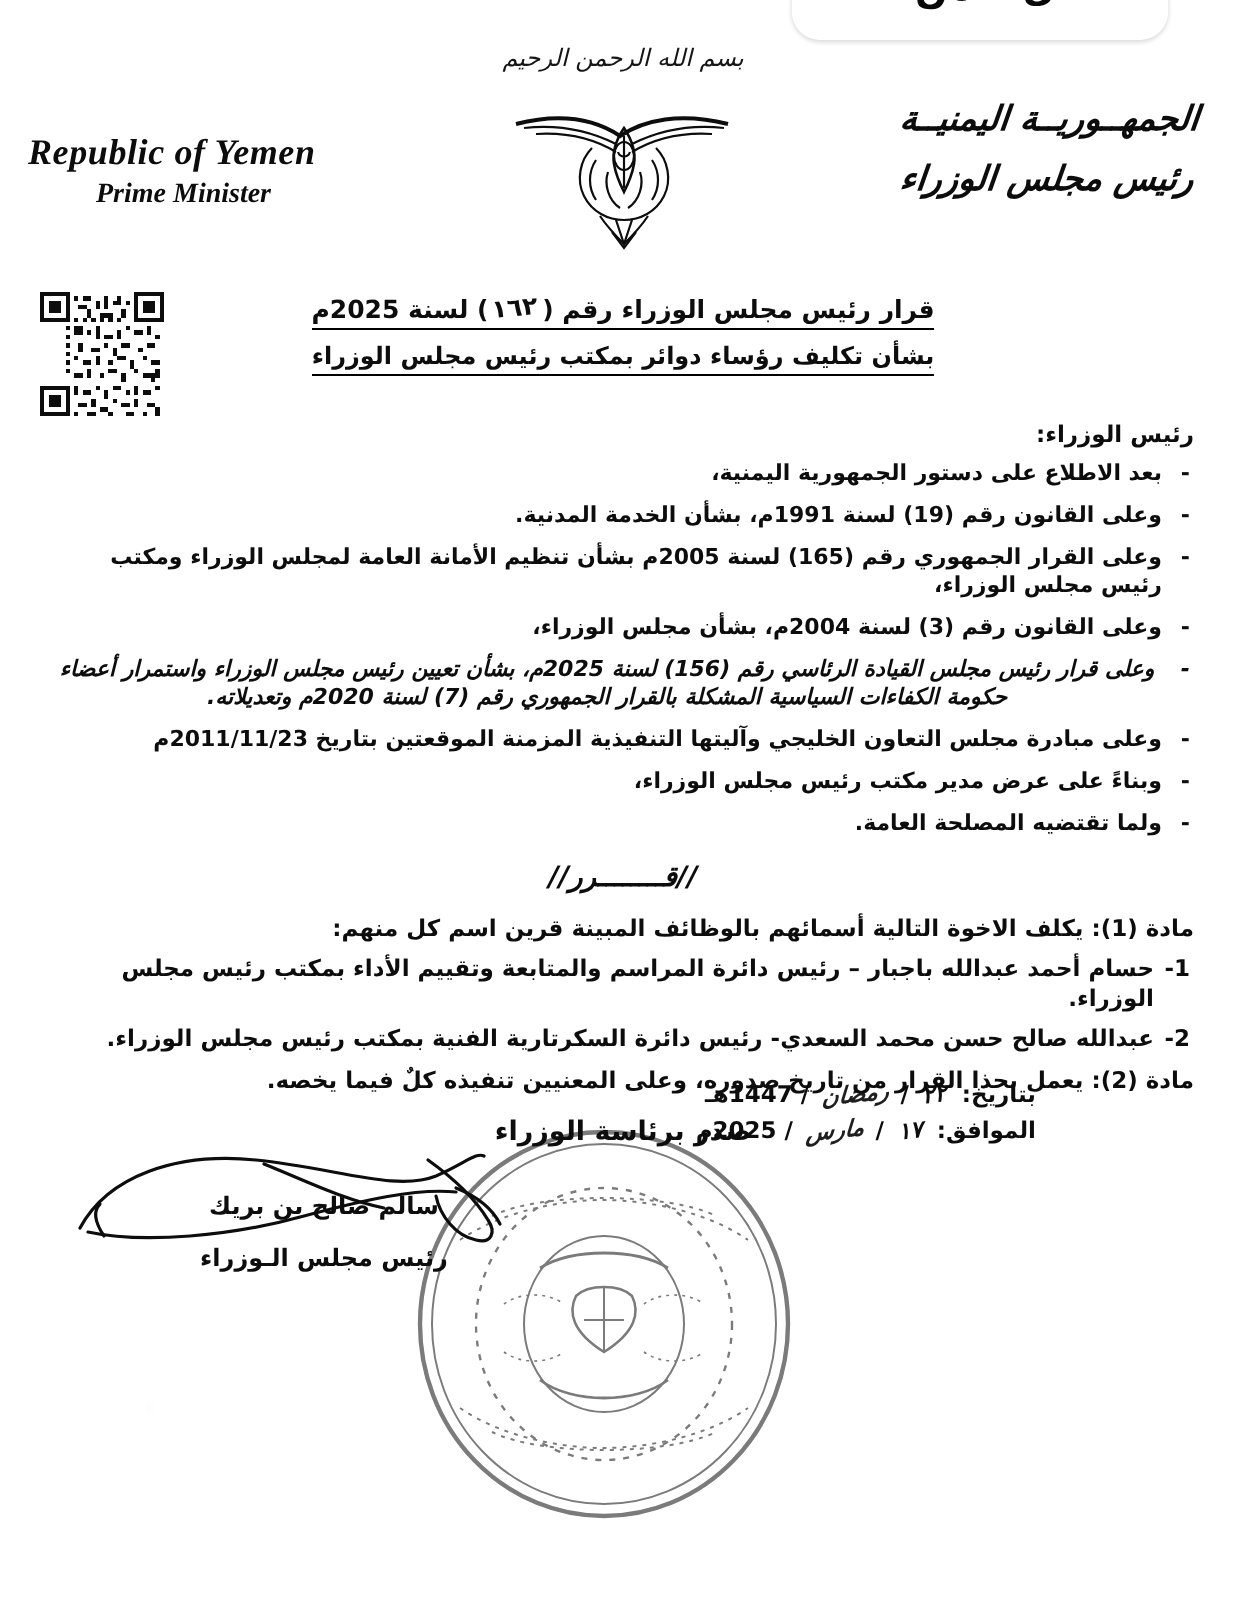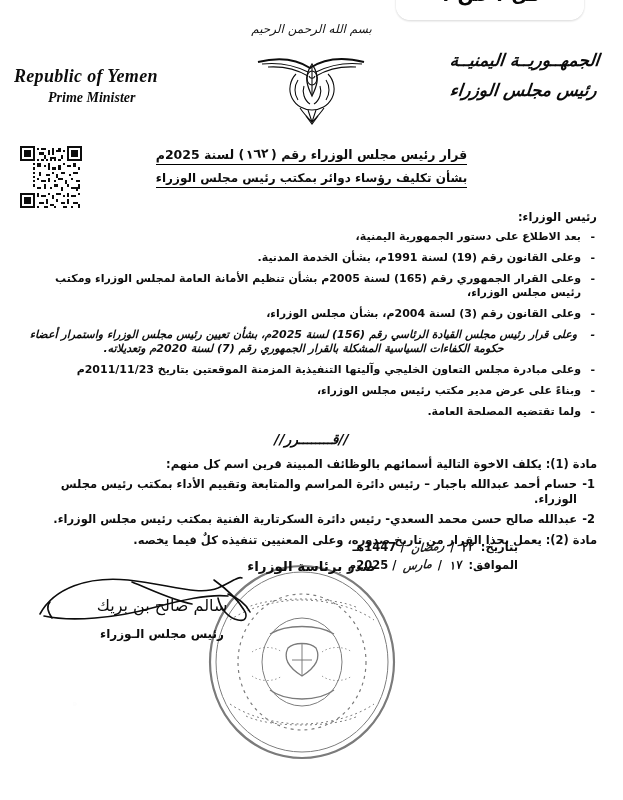--- a/index.html
+++ b/index.html
@@ -183,21 +183,21 @@
     opacity:.92;
     font-weight:bold;
   }
   
   .sig-block{
     position:absolute;top:596px;left:42px;
     direction:rtl;text-align:center;
     width:240px;
   }
   .sig-name{
-    font-size:16px;font-weight:normal;
+    font-size:12px;font-weight:bold;
     letter-spacing:1px;
     position:relative;z-index:3;
   }
   .sig-title{
     font-size:12px;font-weight:bold;
     letter-spacing:2px;
     margin-top:12px;
   }
   .scribble{
     position:absolute;top:-22px;left:-10px;

